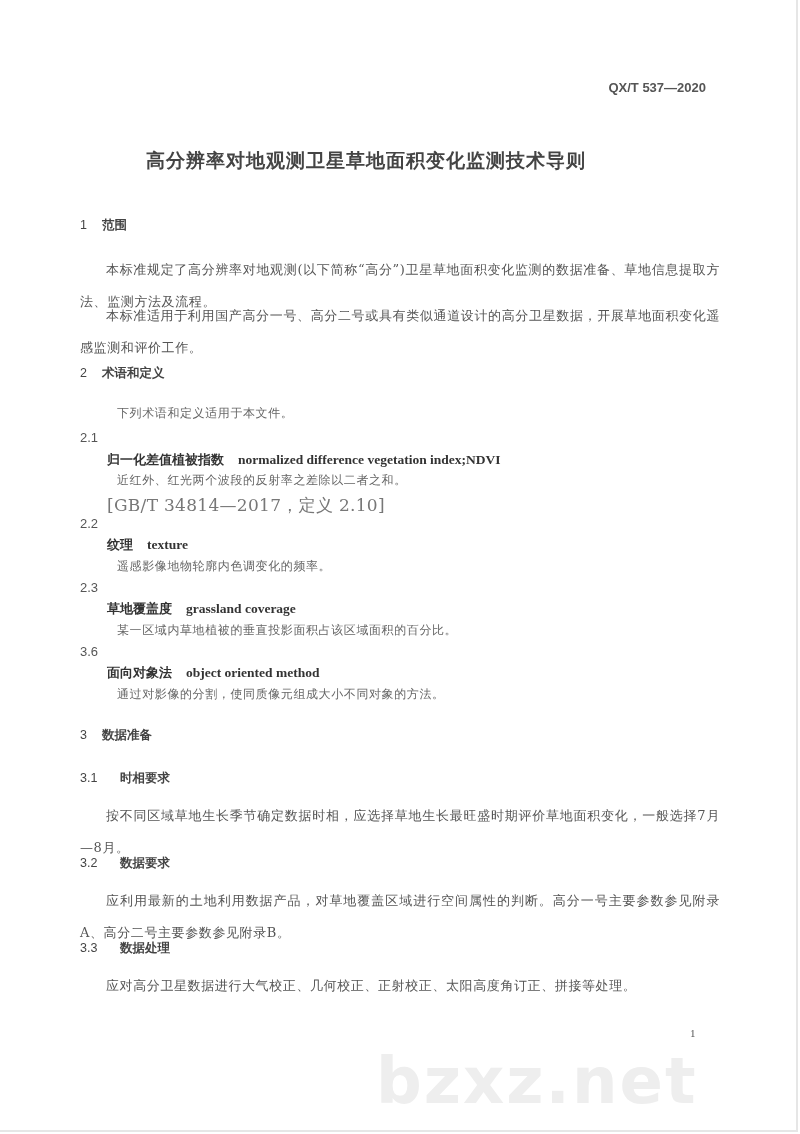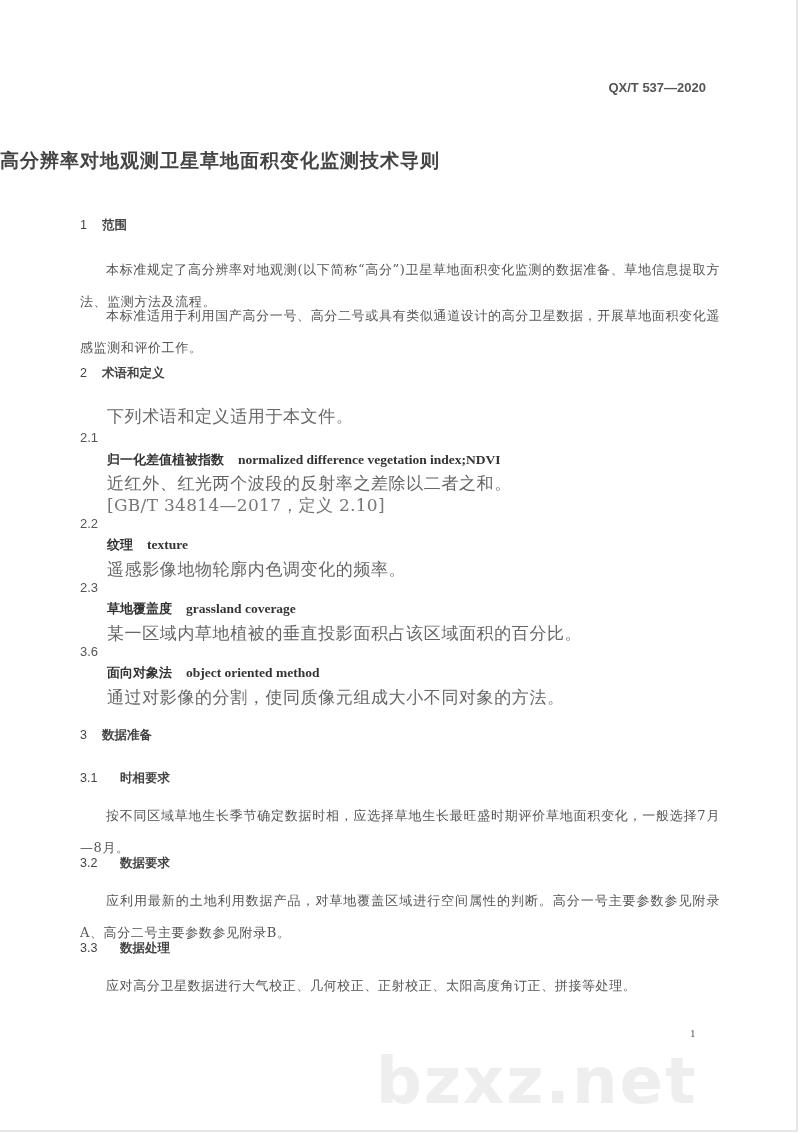--- a/index.html
+++ b/index.html
@@ -3,32 +3,32 @@
 <meta charset="utf-8">
 <style>
   html, body { margin: 0; padding: 0; background: #ffffff; }
   body { width: 800px; height: 1134px; position: relative; overflow: hidden;
          font-family: "DejaVu Serif", "Liberation Serif", serif; color: #4a4a4a; }
   .page { position: absolute; left: 0; top: 0; width: 796px; height: 1130px;
           border-right: 2px solid #e6e6e6; border-bottom: 2px solid #e6e6e6; background: #fff; }
   .abs { position: absolute; white-space: nowrap; }
   .std-code { right: 90px; top: 80px; font-family: "Liberation Sans", "DejaVu Sans", sans-serif;
               font-weight: bold; font-size: 13px; color: #555; }
-  .doc-title { left: 0; width: 732px; text-align: left; top: 148px;
+  .doc-title { left: 0; width: 732px; text-align: center; top: 148px;
                font-family: "DejaVu Sans", sans-serif; font-weight: bold; font-size: 19px; color: #444; letter-spacing: 1px; }
   .h1 { left: 80px; font-family: "DejaVu Sans", sans-serif; font-weight: bold; font-size: 12.5px; color: #444; }
   .h1 .num { display: inline-block; width: 22px; font-weight: normal; font-family: "Liberation Sans", sans-serif; }
   .h2 { left: 80px; font-family: "DejaVu Sans", sans-serif; font-weight: bold; font-size: 12.5px; color: #444; }
   .h2 .num { display: inline-block; width: 40px; font-weight: normal; font-family: "Liberation Sans", sans-serif; }
   .para { left: 80px; width: 640px; font-size: 13px; line-height: 32px; color: #555; white-space: normal;
           text-indent: 26px; letter-spacing: 0.6px; text-align: justify; }
   .clause-num { left: 80px; font-family: "Liberation Sans", sans-serif; font-size: 13px; color: #555; }
   .term { left: 107px; font-size: 13px; color: #333; font-weight: bold; font-family: "DejaVu Sans", sans-serif; }
   .term .en { font-family: "Liberation Serif", serif; font-weight: bold; margin-left: 14px; font-size: 13.5px; text-align: right; }
-  .def { left: 107px; font-size: 17px; color: #666; letter-spacing: 0.6px; font-family: Liberation Serif, serif; }
+  .def { left: 117px; font-size: 12px; color: #666; letter-spacing: 0.6px; font-family: Liberation Serif, serif; }
   .src { left: 107px; font-size: 17px; color: #777; letter-spacing: 0.3px; }
   .page-num { left: 690px; top: 1027px; font-size: 11px; color: #555; font-family: "Liberation Serif", serif; }
   .watermark { left: 376px; top: 1044px; font-family: "DejaVu Sans", sans-serif; font-weight: bold;
                font-size: 64px; color: #eeeeee; letter-spacing: 2px; z-index: 0; }
   .content { position: relative; z-index: 1; }
 </style>
 </head>
 <body>
 
 <div class="page">

